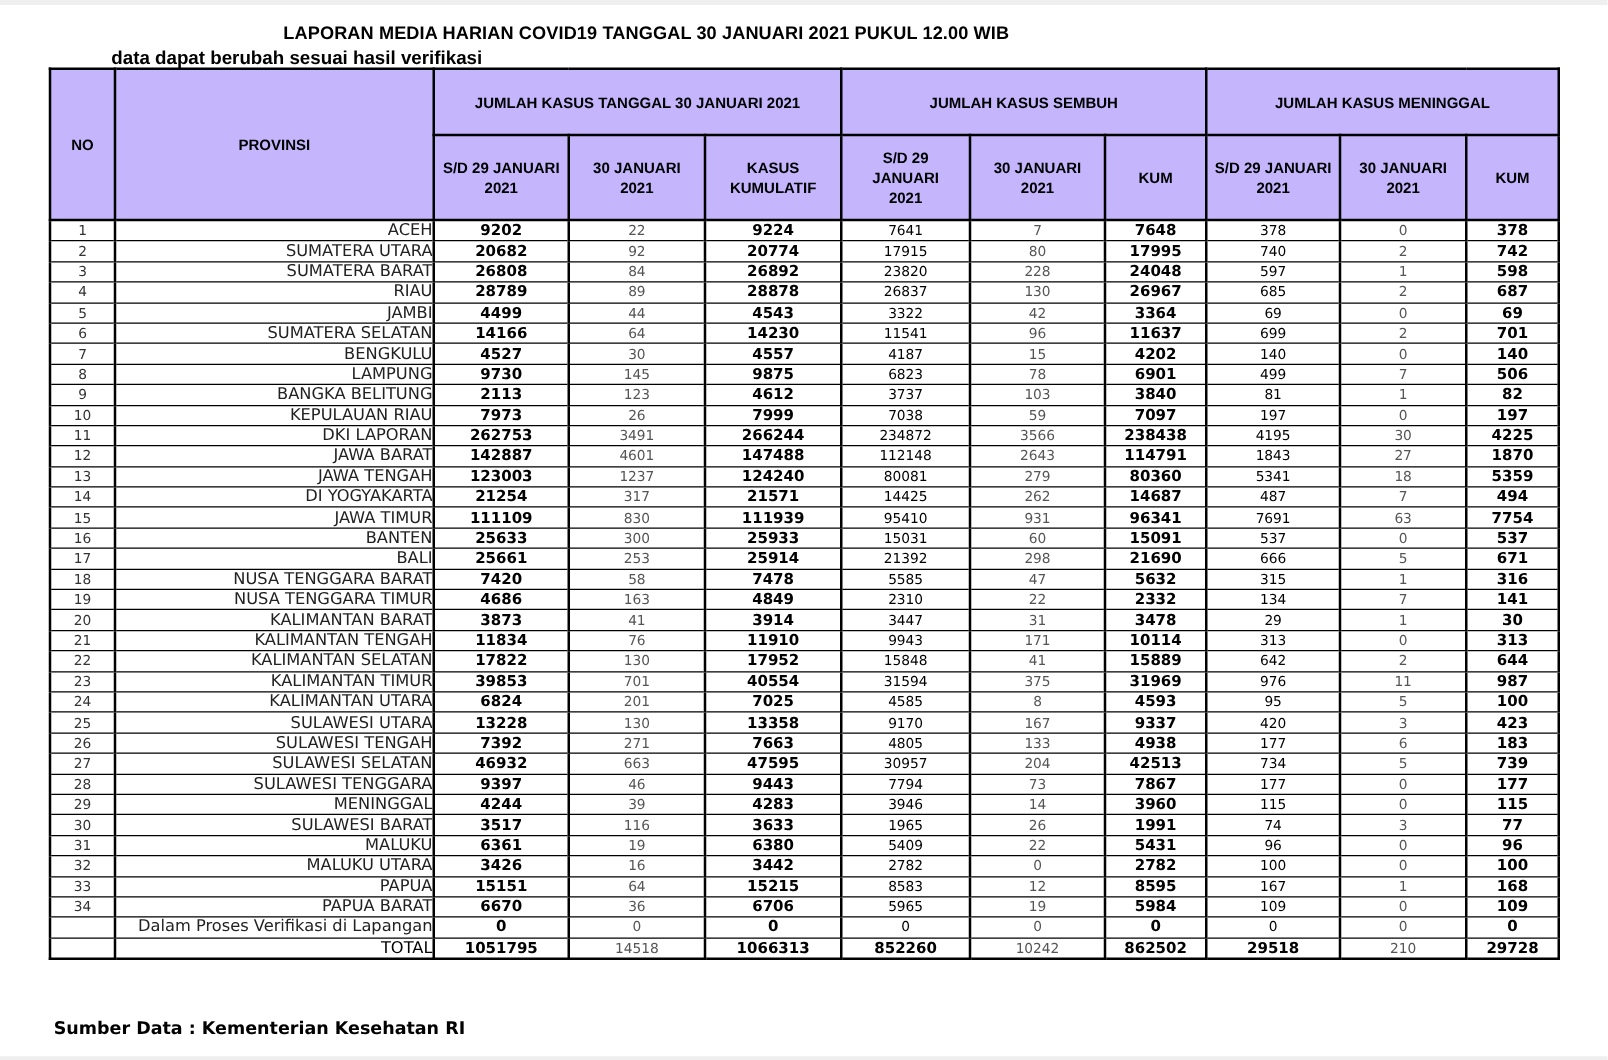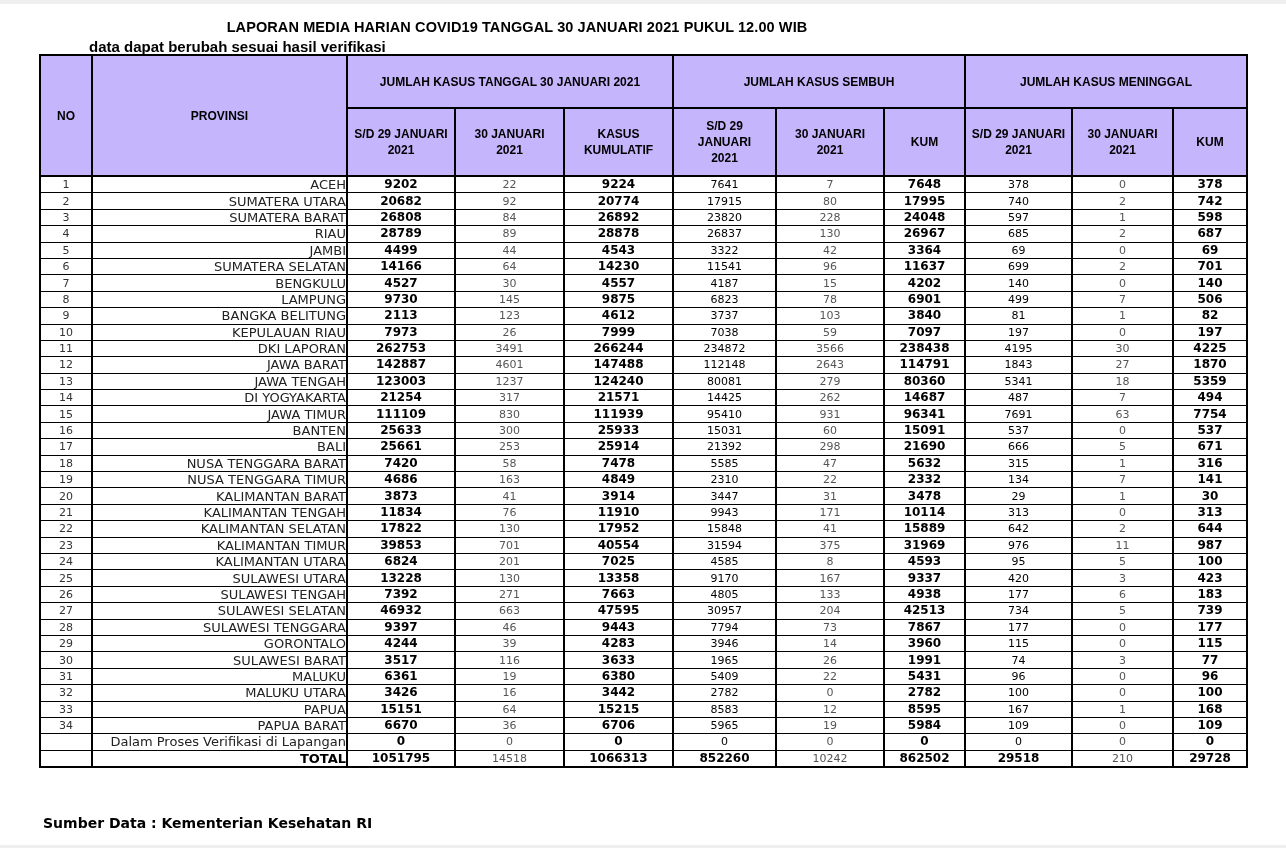--- a/index.html
+++ b/index.html
@@ -8,21 +8,21 @@
   .title { position: absolute; left: 0; width: 1034px; top: 19px; text-align: center; font-weight: bold; font-size: 14.5px; letter-spacing: 0.1px; }
   .note { position: absolute; left: 89px; top: 38px; font-size: 15px; font-weight: bold; }
   table.rep { position: absolute; left: 39px; top: 54px; border-collapse: collapse; table-layout: fixed; width: 1207px; }
   table.rep th { background: #c4b5fd; border: 2px solid #000; font-weight: bold; font-size: 12px; text-align: center; vertical-align: middle; padding: 4px; line-height: 16px; }
   table.rep td { border: 1px solid #000; border-left-width: 2px; border-right-width: 2px; font-family: "DejaVu Sans", sans-serif; font-size: 11px; height: 15.4px; padding: 0; text-align: center; line-height: 15px; white-space: nowrap; overflow: hidden; }
   table.rep td.prov { text-align: right; padding-left: 2px; font-size: 13px; color: #222; }
   table.rep td.b { font-weight: bold; font-size: 12px; }
   table.rep td.g { color: #555; }
   table.rep td.no { color: #333; }
   table.rep tr.total td { border-bottom: 2px solid #000; }
-  table.rep tr.total td.prov { font-weight: bold; color: #000; margin-top: 20px; }
+  table.rep tr.total td.prov { font-weight: normal; color: #000; margin-top: 20px; }
   .hdr-grp { height: 53px; }
   .hdr-sub { height: 68px; }
   .source { position: absolute; left: 43px; top: 815px; font-size: 14px; font-weight: bold; font-family: "DejaVu Sans", sans-serif; }
   .botbar { position: absolute; left: 0; bottom: 0; width: 1286px; height: 3px; background: #efefef; }
 </style>
 </head>
 <body>
 
 <div class="topbar"></div>
 <div class="title">LAPORAN MEDIA HARIAN COVID19 TANGGAL 30 JANUARI 2021 PUKUL 12.00 WIB</div>
@@ -447,21 +447,21 @@
         <td class="b">9443</td>
         <td>7794</td>
         <td class="g">73</td>
         <td class="b">7867</td>
         <td>177</td>
         <td class="g">0</td>
         <td class="b">177</td>
       </tr>
       <tr>
         <td class="no">29</td>
-        <td class="prov">GORONTALO</td>
+        <td class="prov">MENINGGAL</td>
         <td class="b">4244</td>
         <td class="g">39</td>
         <td class="b">4283</td>
         <td>3946</td>
         <td class="g">14</td>
         <td class="b">3960</td>
         <td>115</td>
         <td class="g">0</td>
         <td class="b">115</td>
       </tr>

